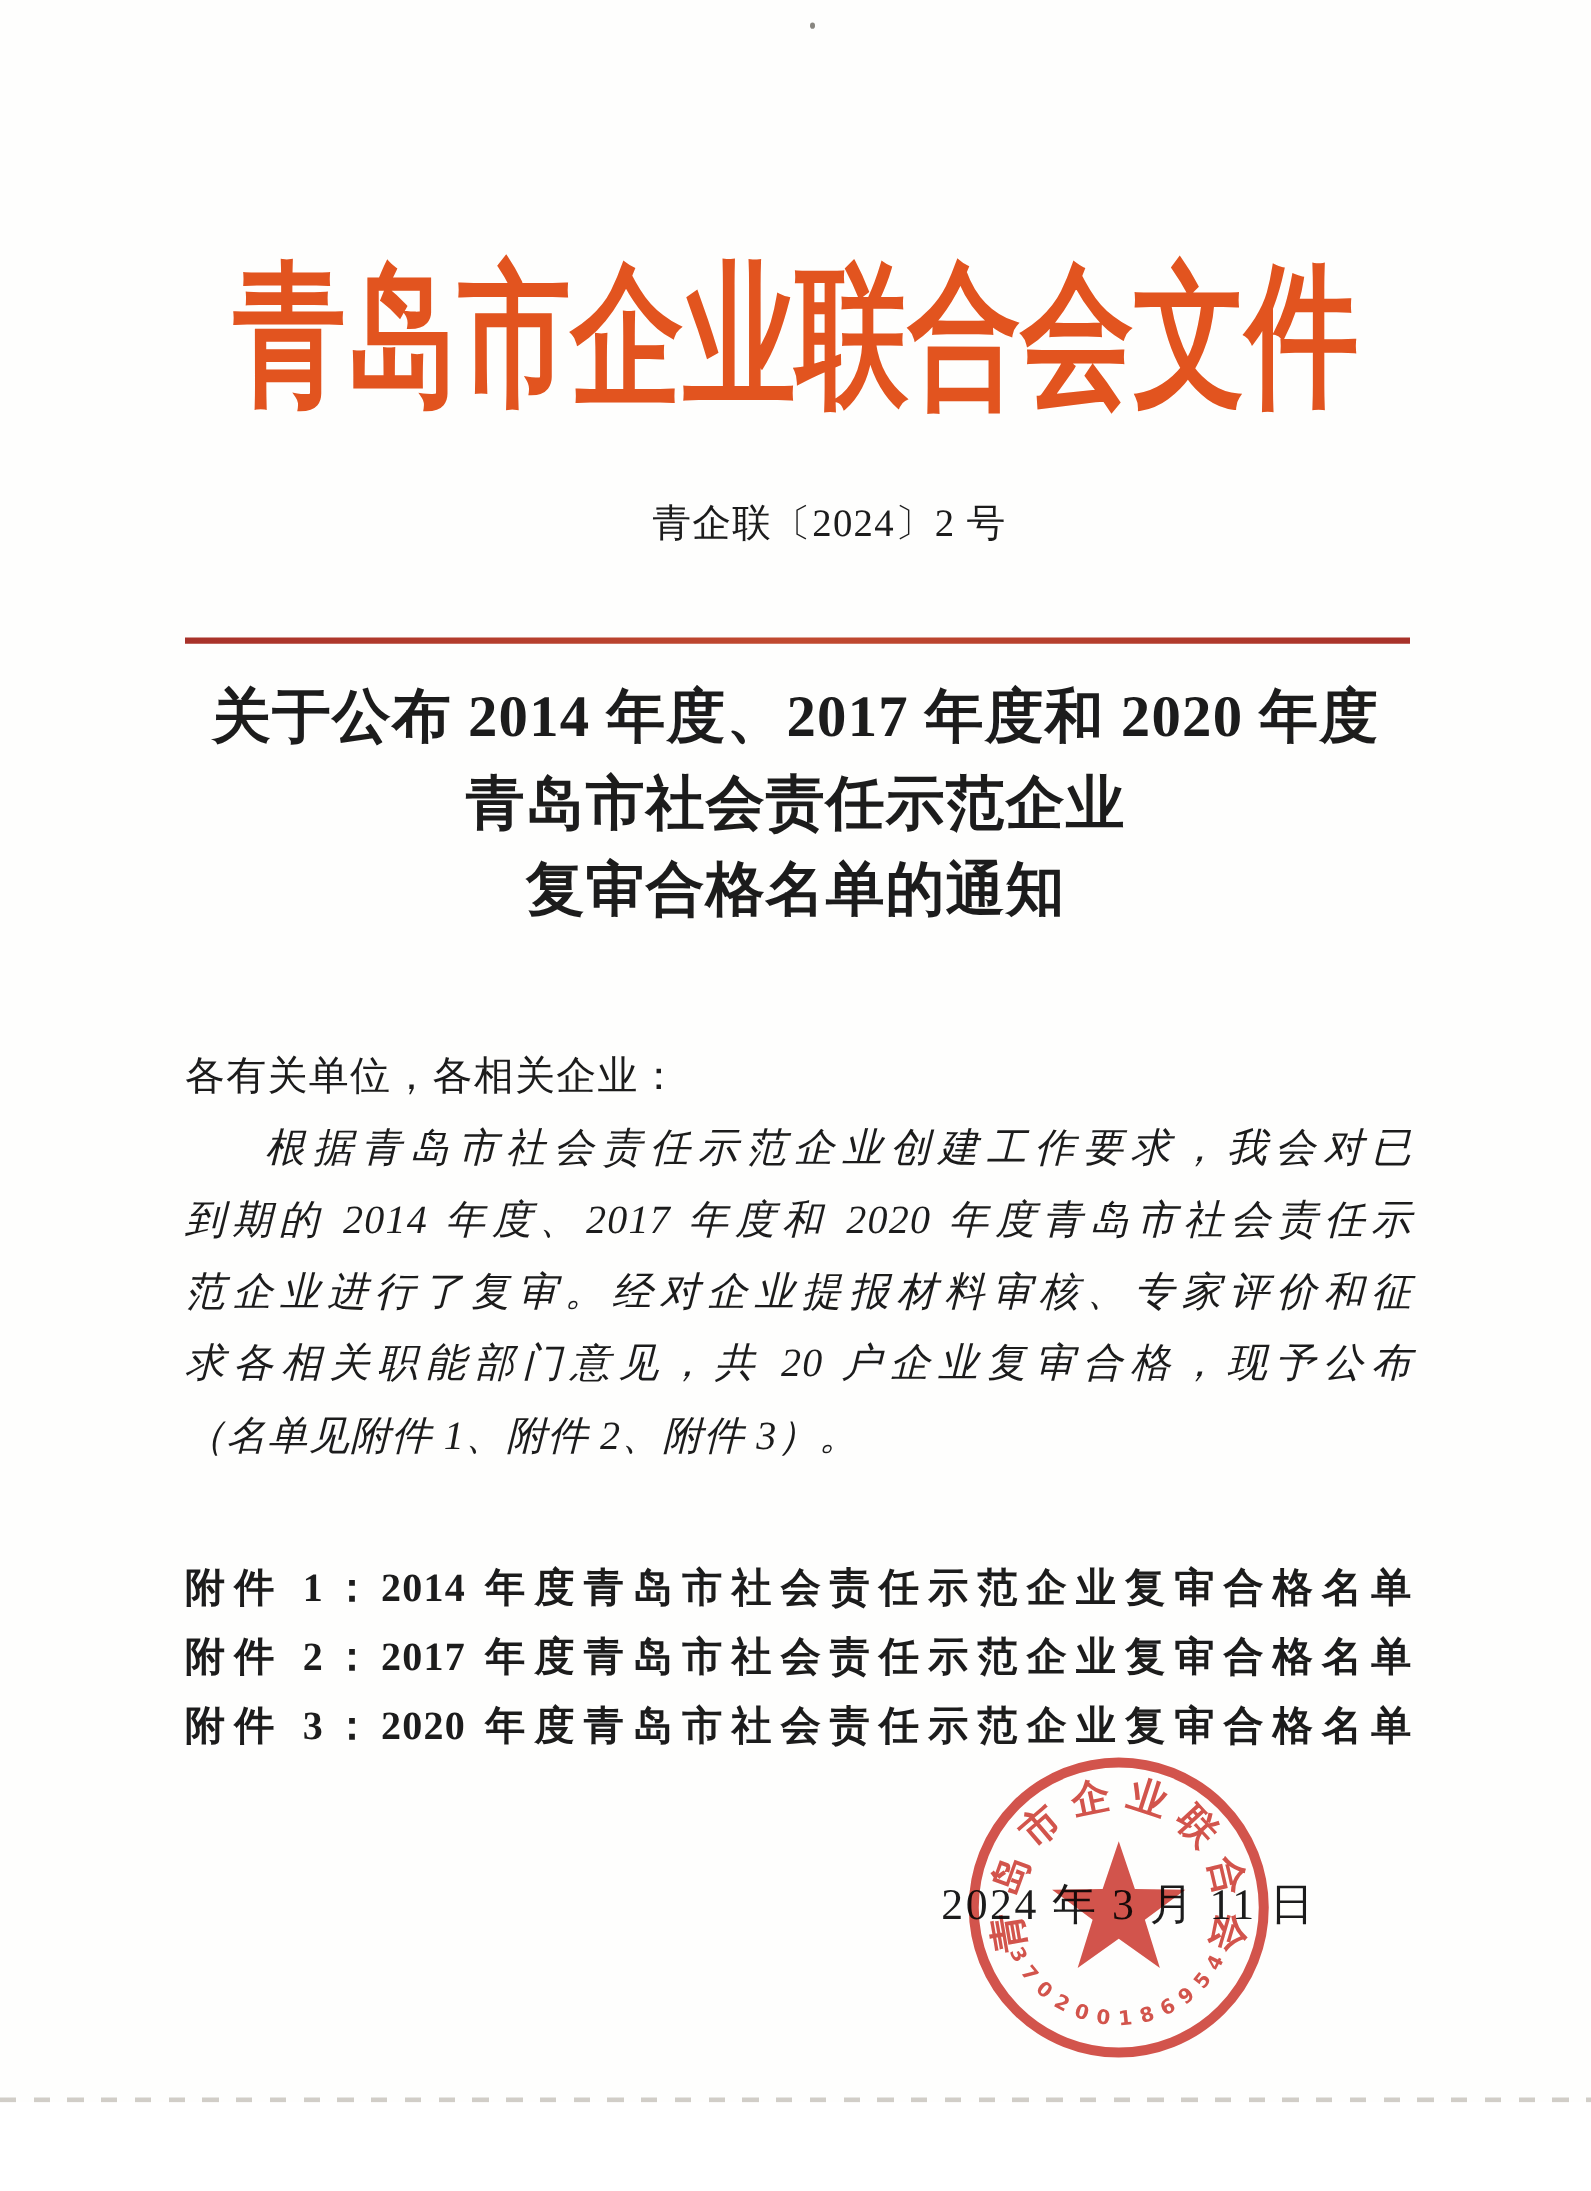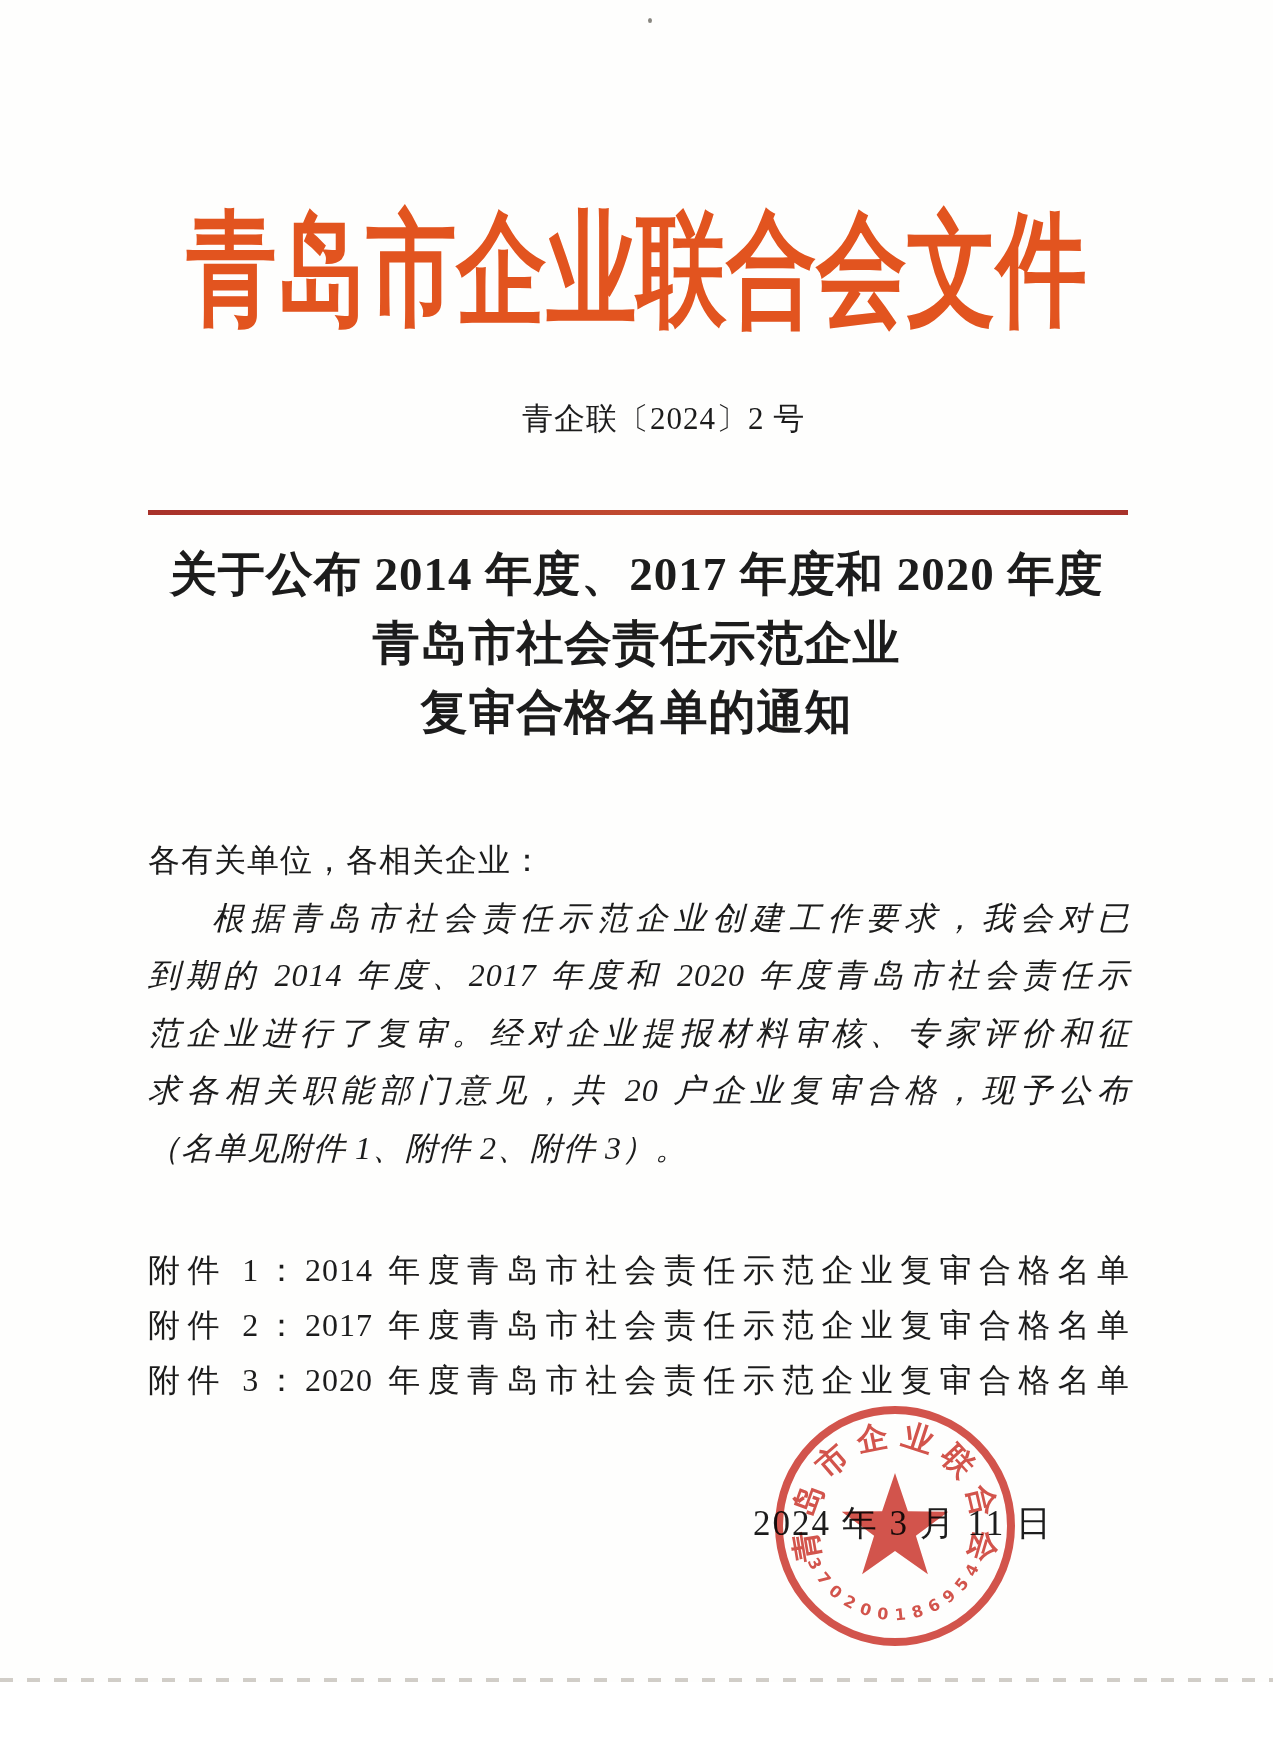--- a/index.html
+++ b/index.html
@@ -63,21 +63,21 @@
     text-align-last: justify;
     font-style: italic;
   }
   .para-line:first-child { text-indent: 64px; }
   .para-line:last-child { text-align-last: left; }
 
   .attachments {
     position: absolute; top: 1243px; left: 148px; width: 982px;
     font-size: 32px; line-height: 55px; letter-spacing: 1px;
   }
-  .attachment-line { text-align: justify; text-align-last: justify; }
+  .attachment-line { text-align: justify; text-align-last: justify; font-weight: bold; }
 
   .date-line {
     position: absolute; left: 753px; top: 1500px;
     font-size: 35px; letter-spacing: 2px; white-space: nowrap;
   }
 
   
   .seal {
     position: absolute; left: 770px; top: 1401px;
     mix-blend-mode: multiply; opacity: .92;

